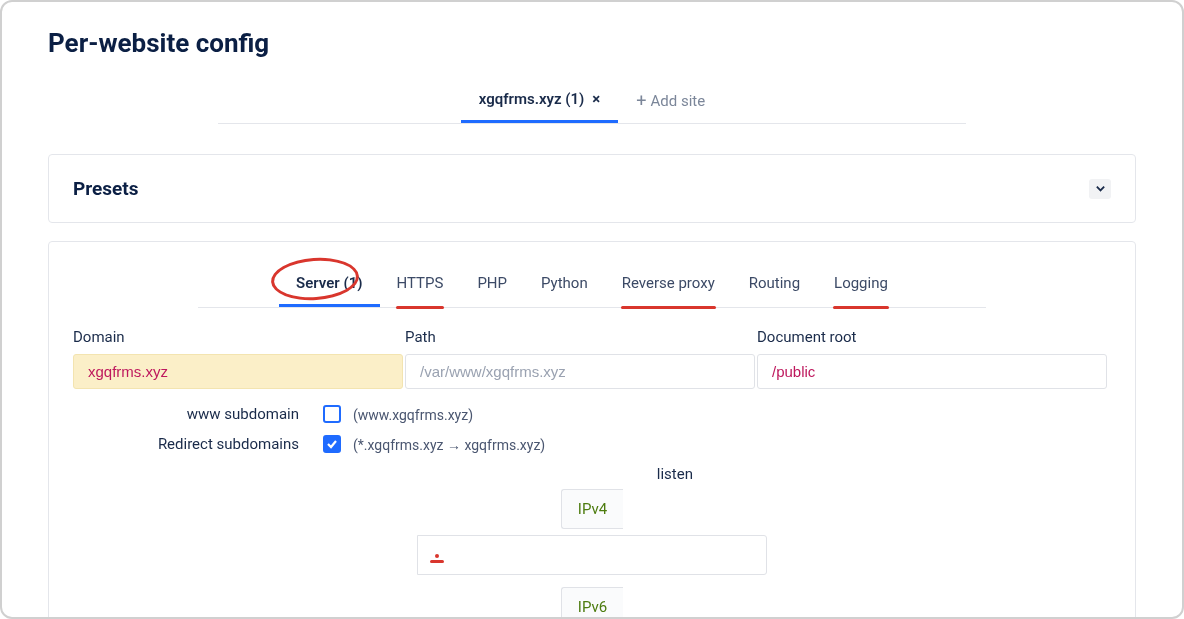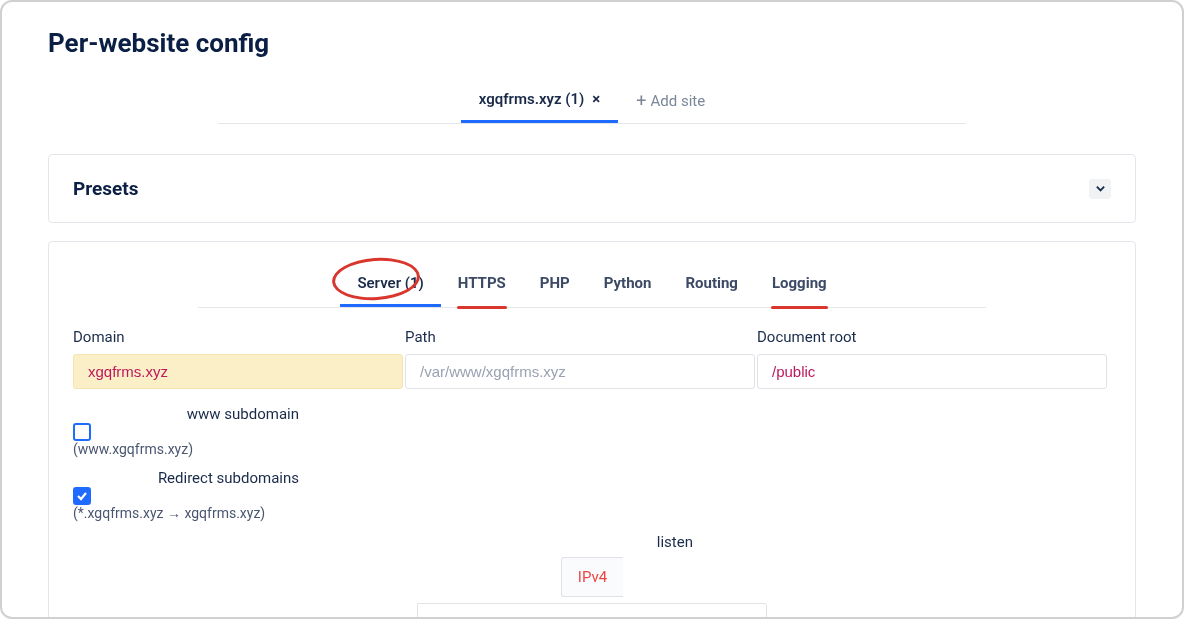--- a/index.html
+++ b/index.html
@@ -85,21 +85,20 @@
       border-bottom: 1px solid #e4e6eb;
       margin: 0 125px 20px;
       gap: 0;
     }
     .inner-tab {
       padding: 10px 17px 12px;
       font-size: 15px;
       color: #3c4a66;
       cursor: pointer;
       position: relative;
-      font-weight: bold;
     }
     .inner-tab.active {
       font-weight: 600;
       color: #1a2b4a;
       border-bottom: 3px solid #1f6bff;
     }
     .red-underline::after {
       content: "";
       position: absolute;
       left: 16px; right: 16px; bottom: -2px;
@@ -138,23 +137,22 @@
       font-size: 15px;
       color: #be185d;
     }
     .input.yellow {
       background: #fbefc8;
       border-color: #f3e4b0;
     }
     .input::placeholder { color: #9aa2b1; }
     .check-row {
       display: flex;
-      align-items: flex-start;
+      align-items: flex-end;
       margin-bottom: 12px;
-      flex-direction: column;
     }
     .check-label-left {
       width: 250px;
       text-align: right;
       padding-right: 24px;
       font-size: 15px;
       color: #1a2b4a;
     }
     .checkbox {
       width: 18px; height: 18px;
@@ -183,21 +181,21 @@
     }
     .prefix-box {
       height: 40px;
       padding: 0 16px;
       display: flex; align-items: center;
       border: 1px solid #e0e2e7;
       border-right: none;
       background: #fafbfc;
       border-radius: 3px 0 0 3px;
       font-size: 15px;
-      color: #ef4444;
+      color: #4d7c0f;
     }
     .listen-input {
       height: 40px;
       border: 1px solid #e0e2e7;
       border-radius: 0 3px 3px 0;
       padding: 0 12px;
       font-size: 15px;
       width: 350px;
       position: relative;
       display: flex;
@@ -282,20 +280,21 @@
 
   <div class="config-card">
     <div class="inner-tabs">
       <div class="inner-tab active" style="position:relative;">
         <span>Server (1)</span>
         <span class="circle-annot"></span>
       </div>
       <div class="inner-tab red-underline"><span>HTTPS</span></div>
       <div class="inner-tab"><span>PHP</span></div>
       <div class="inner-tab"><span>Python</span></div>
+      <div class="inner-tab red-underline"><span>Reverse proxy</span></div>
       <div class="inner-tab"><span>Routing</span></div>
       <div class="inner-tab red-underline"><span>Logging</span></div>
     </div>
 
     <div class="form-row">
       <div class="form-col">
         <label class="form-label">Domain</label>
         <input class="input yellow" value="xgqfrms.xyz" style="">
       </div>
       <div class="form-col">

